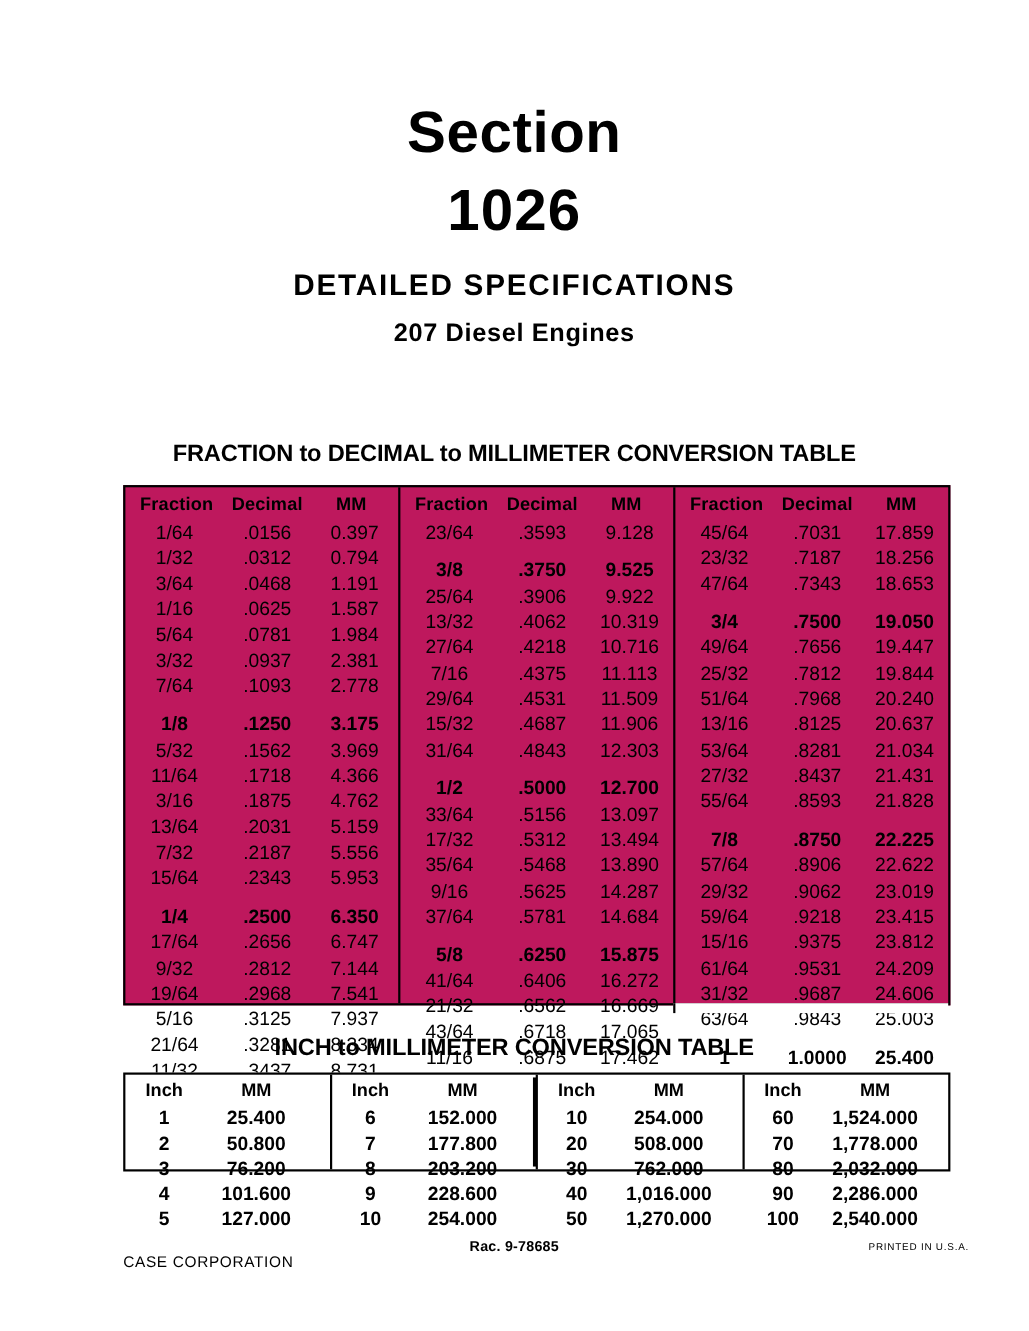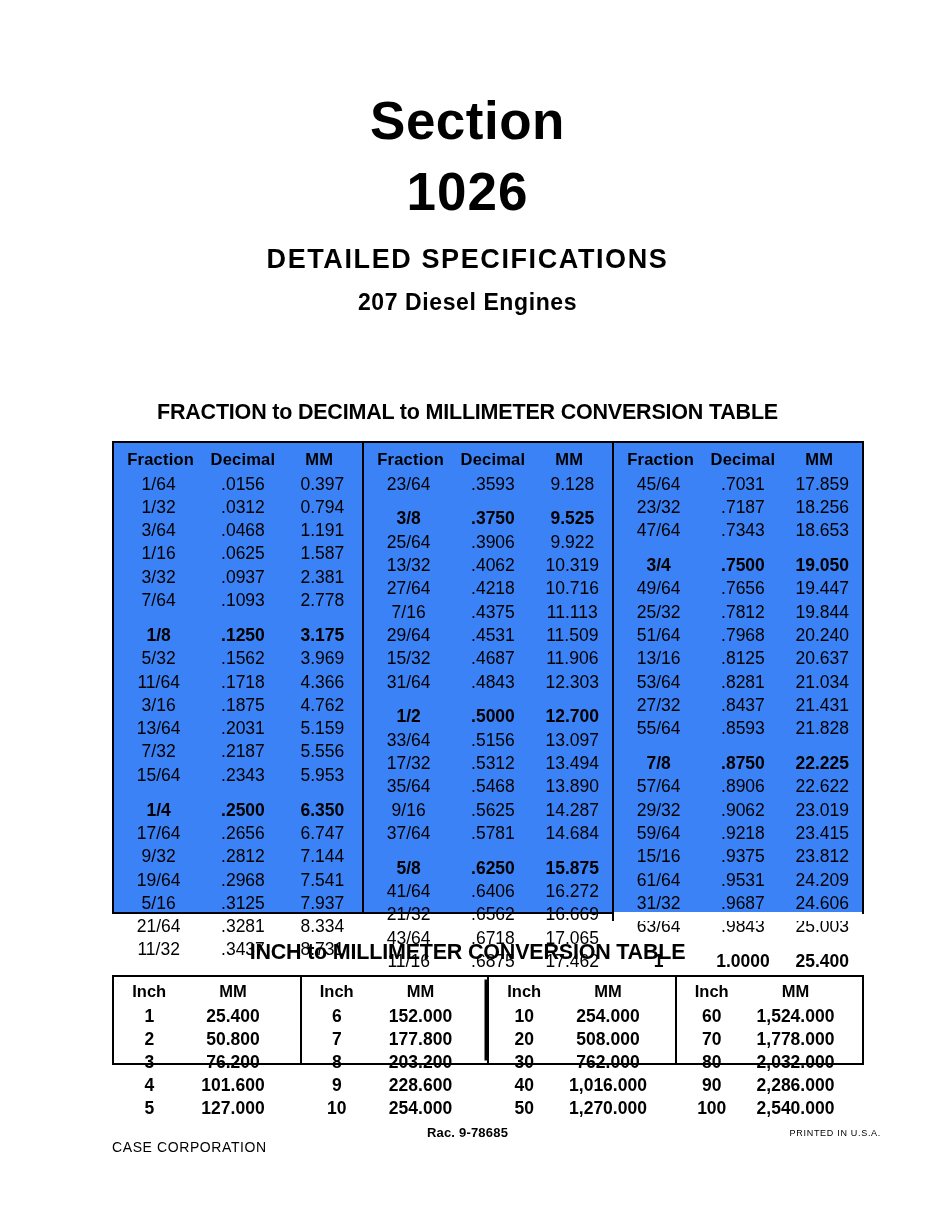--- a/index.html
+++ b/index.html
@@ -68,21 +68,21 @@
     left: 112px;
     top: 441px;
     width: 752px;
     height: 473px;
     display: flex;
     border-top: 2.5px solid #000;
     border-bottom: 2.5px solid #000;
     border-left: 2.5px solid #000;
     border-right: 2.5px solid #000;
     box-sizing: border-box;
-    background: #3b82f6;
+    background: #be185d;
   }
   .frac-col {
     flex: 1 1 0;
     box-sizing: border-box;
     padding-top: 5px;
   }
   .frac-col + .frac-col {
     border-left: 2.5px solid #000;
   }
   .frac-col.short-bottom {
@@ -229,20 +229,25 @@
             <td class="c-frac">3/64</td>
             <td class="c-dec">.0468</td>
             <td class="c-mm">1.191</td>
           </tr>
           <tr class="">
             <td class="c-frac">1/16</td>
             <td class="c-dec">.0625</td>
             <td class="c-mm">1.587</td>
           </tr>
           <tr class="">
+            <td class="c-frac">5/64</td>
+            <td class="c-dec">.0781</td>
+            <td class="c-mm">1.984</td>
+          </tr>
+          <tr class="">
             <td class="c-frac">3/32</td>
             <td class="c-dec">.0937</td>
             <td class="c-mm">2.381</td>
           </tr>
           <tr class="">
             <td class="c-frac">7/64</td>
             <td class="c-dec">.1093</td>
             <td class="c-mm">2.778</td>
           </tr>
           <tr class="key gap">

